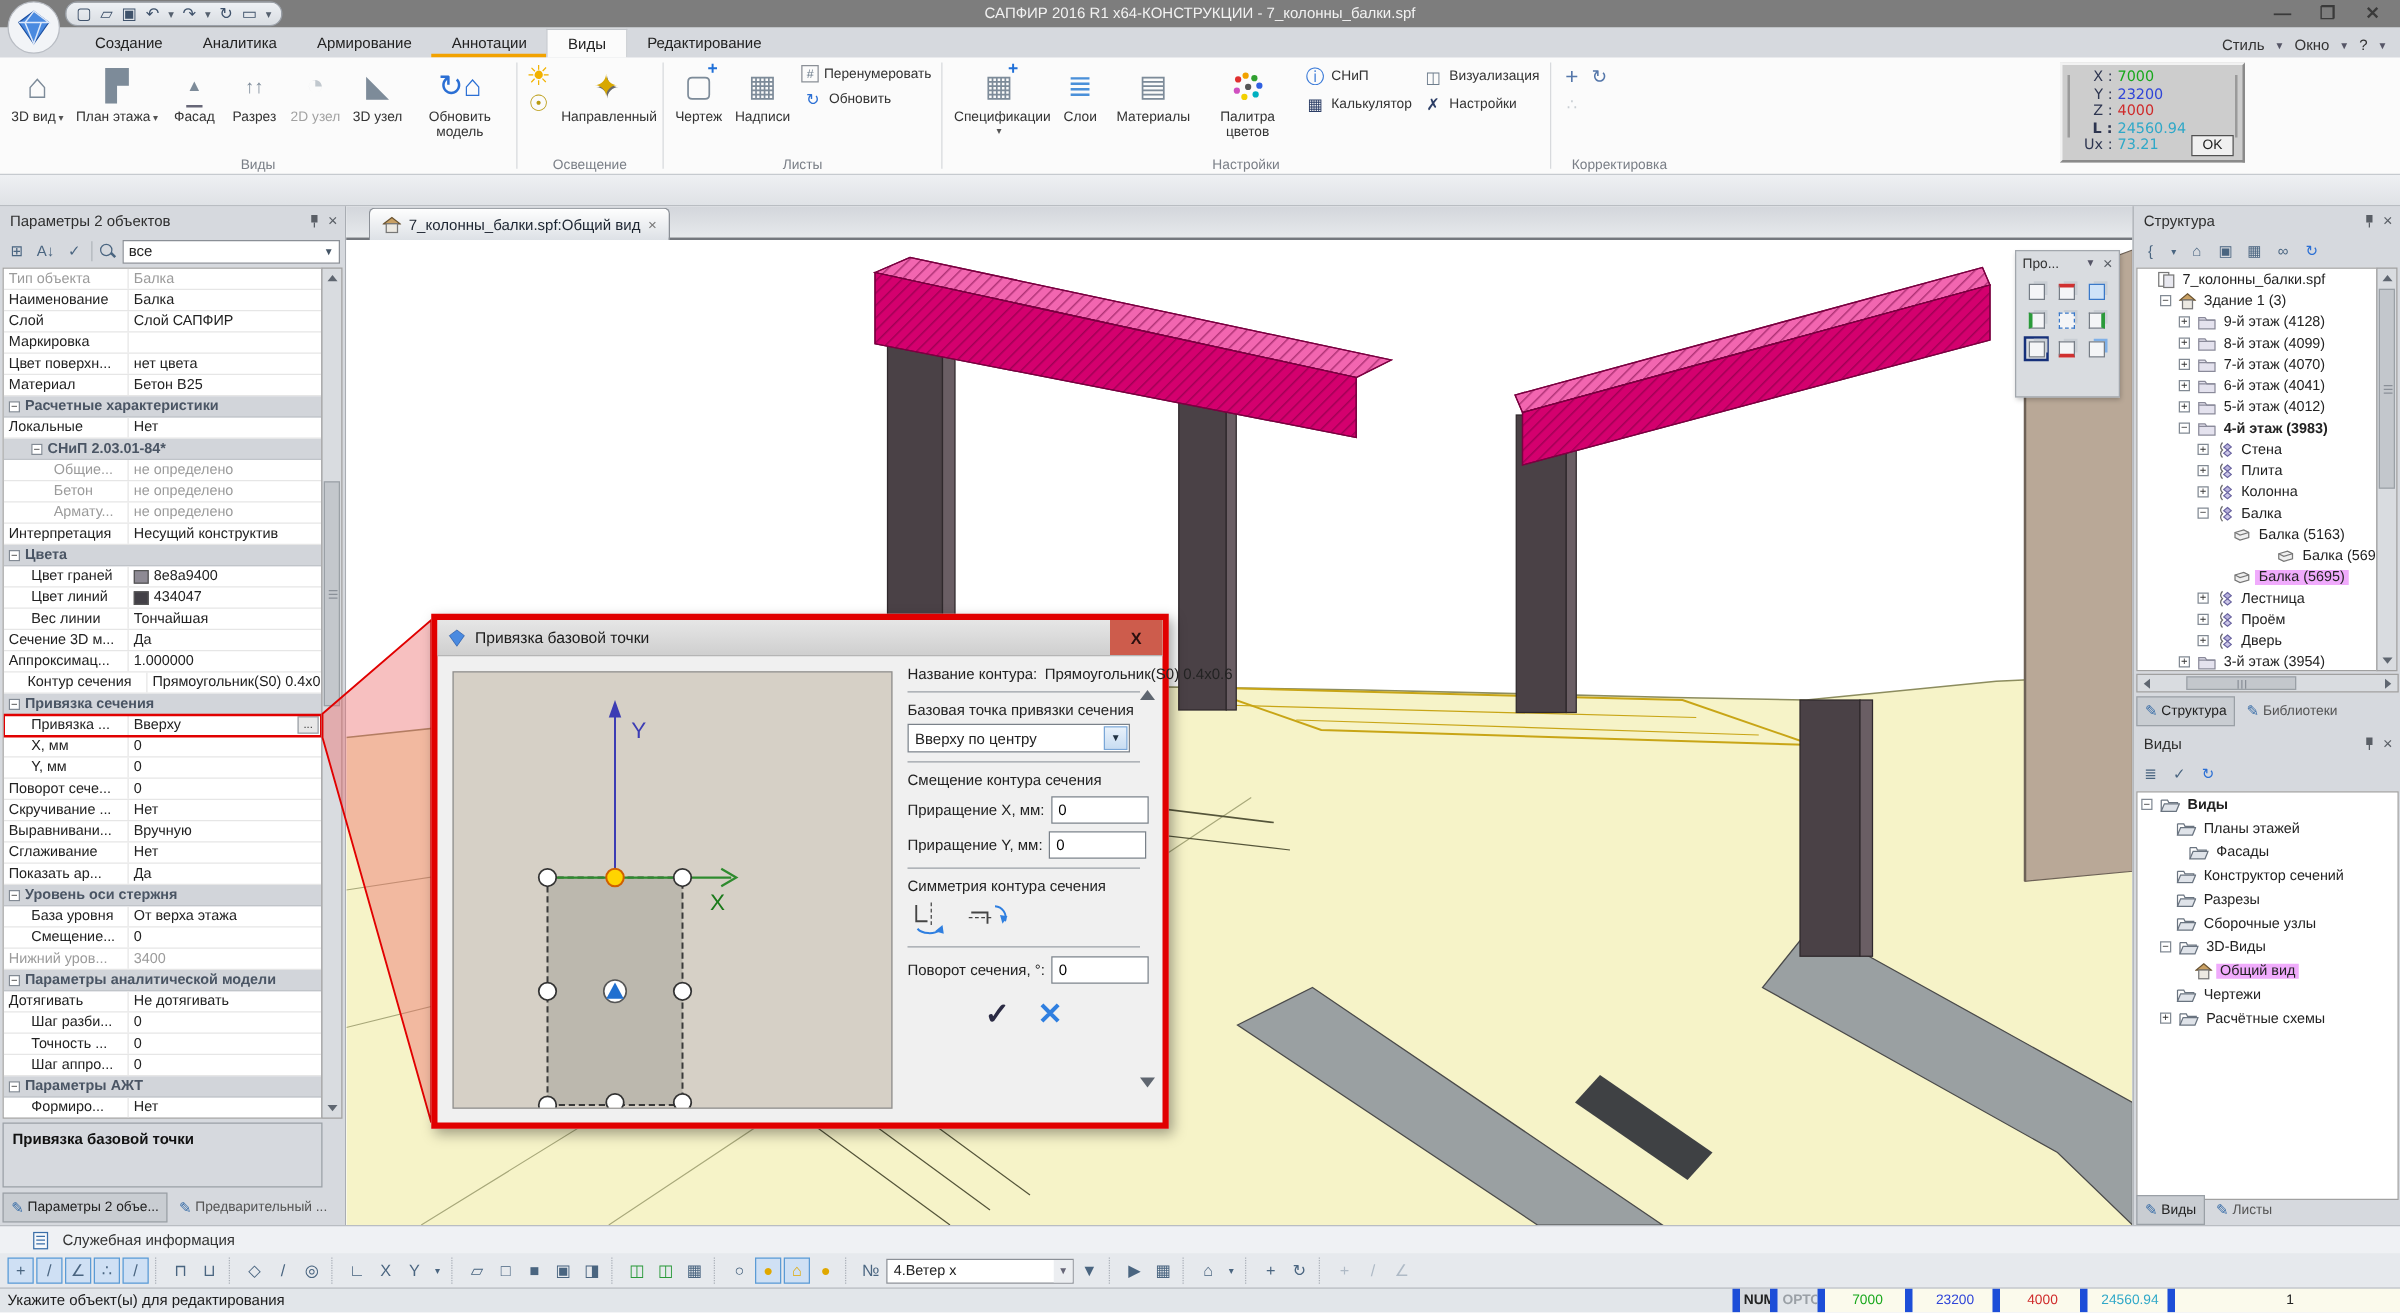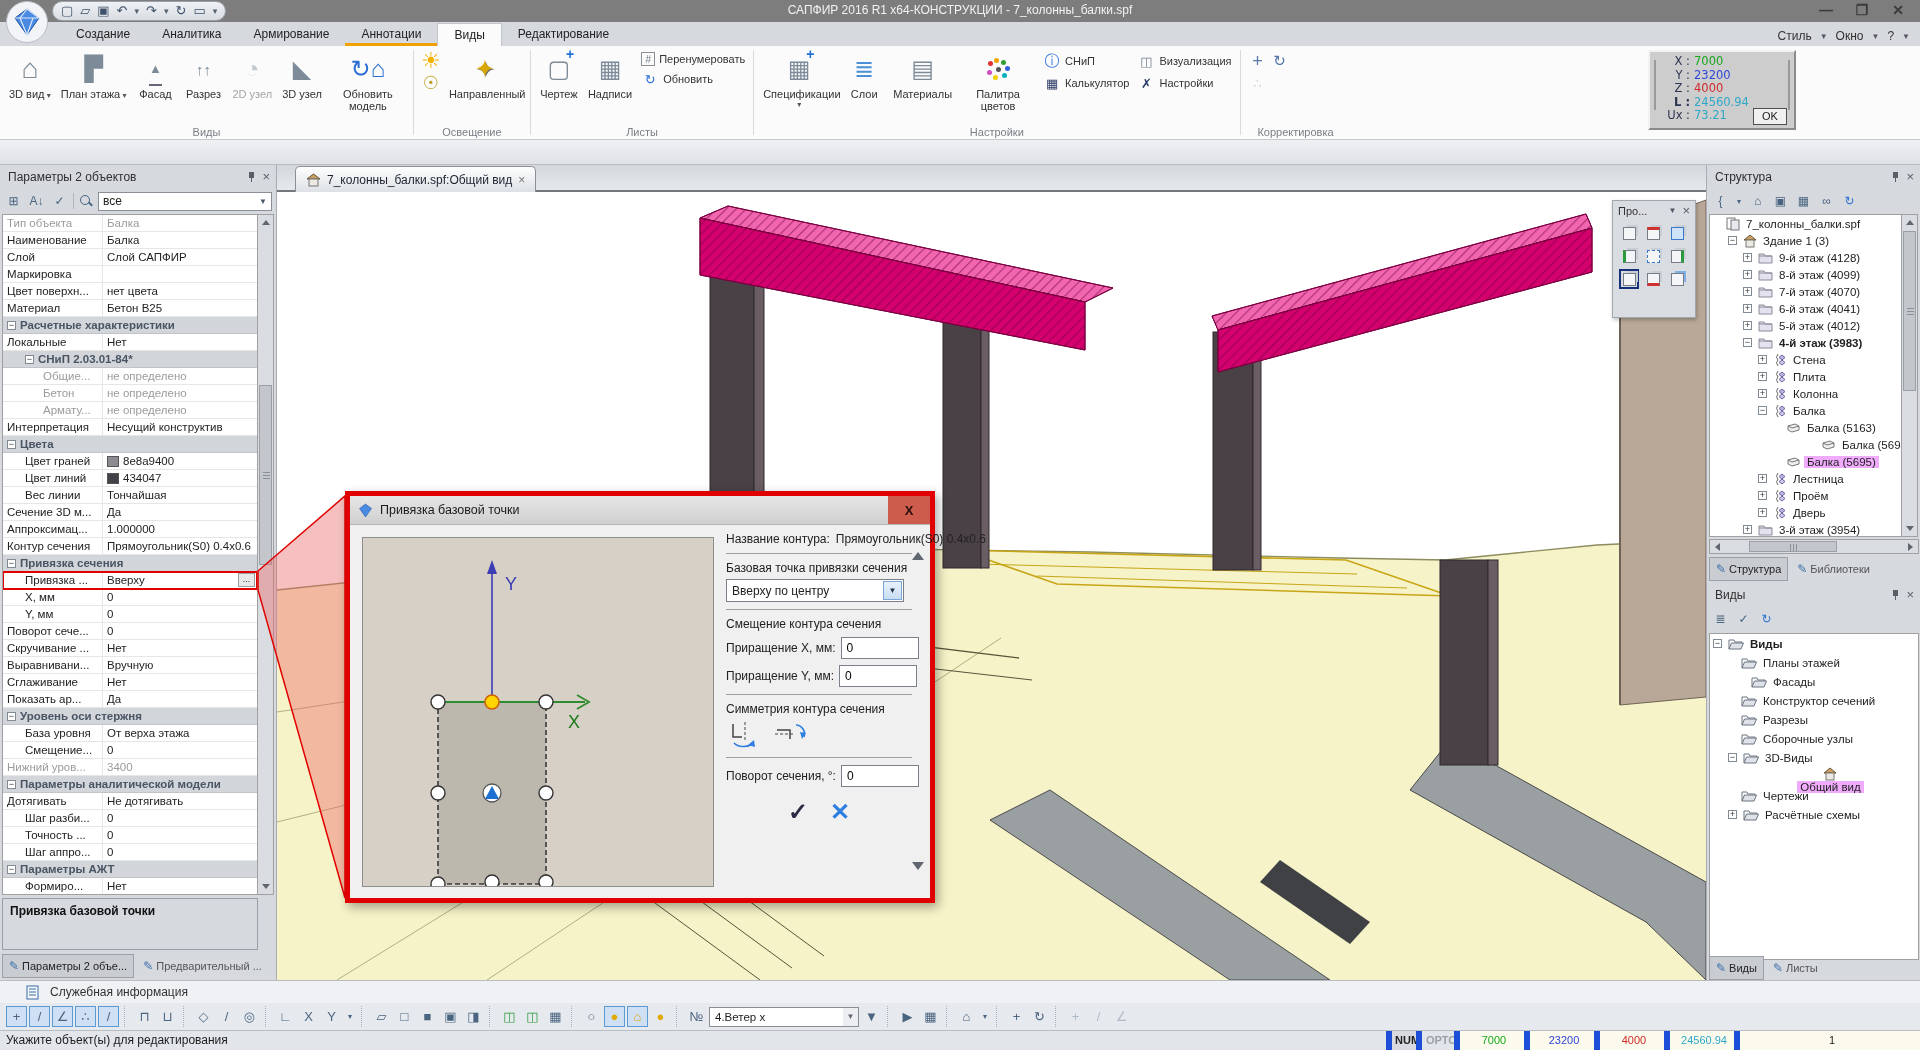--- a/index.html
+++ b/index.html
@@ -505,21 +505,21 @@
             <span>Да</span>
           </div>
         </div>
         <div class="prow">
           <div class="plabel" style="padding-left: 4px;">Аппроксимац...</div>
           <div class="pvalue">
             <span>1.000000</span>
           </div>
         </div>
         <div class="prow">
-          <div class="plabel" style="padding-left: 4px;">Контур сечения</div>
+          <div class="plabel" style="padding-left: 4px; margin-left: 15px;">Контур сечения</div>
           <div class="pvalue">
             <span>Прямоугольник(S0) 0.4x0.6</span>
           </div>
         </div>
         <div class="prow group" style="padding-left: 4px;">
           <span class="expbox">−</span>
           <span class="glab">Привязка сечения</span>
         </div>
         <div class="prow hl">
           <div class="plabel" style="padding-left: 22px;">Привязка ...</div>
@@ -1083,21 +1083,21 @@
           <span class="expbox">−</span>
           <span class="ticon">
             <svg width="16" height="13">
               <path d="M1,3 h5 l1,2 h7 v2" fill="none" stroke="#6a7480"></path>
               <path d="M1,12 l2.5,-6 h12 l-2.5,6 z" fill="#dfe3e9" stroke="#6a7480"></path>
               <line x1="1" y1="12" x2="1" y2="3" stroke="#6a7480"></line>
             </svg>
           </span>
           <span class="tlabel">3D-Виды</span>
         </div>
-        <div class="trow" style="height: 19px; padding-left: 33px; flex-direction: column;">
+        <div class="trow" style="height: 19px; padding-left: 33px;">
           <span class="expspace"></span>
           <span class="ticon">
             <svg width="14" height="14">
               <polygon points="7,1 13,6 1,6" fill="#c9a063" stroke="#6b5432"></polygon>
               <rect x="3" y="6" width="8" height="7" fill="#ece9e2" stroke="#777"></rect>
             </svg>
           </span>
           <span class="tlabel sel">Общий вид</span>
         </div>
         <div class="trow" style="height: 19px; padding-left: 18px;">

